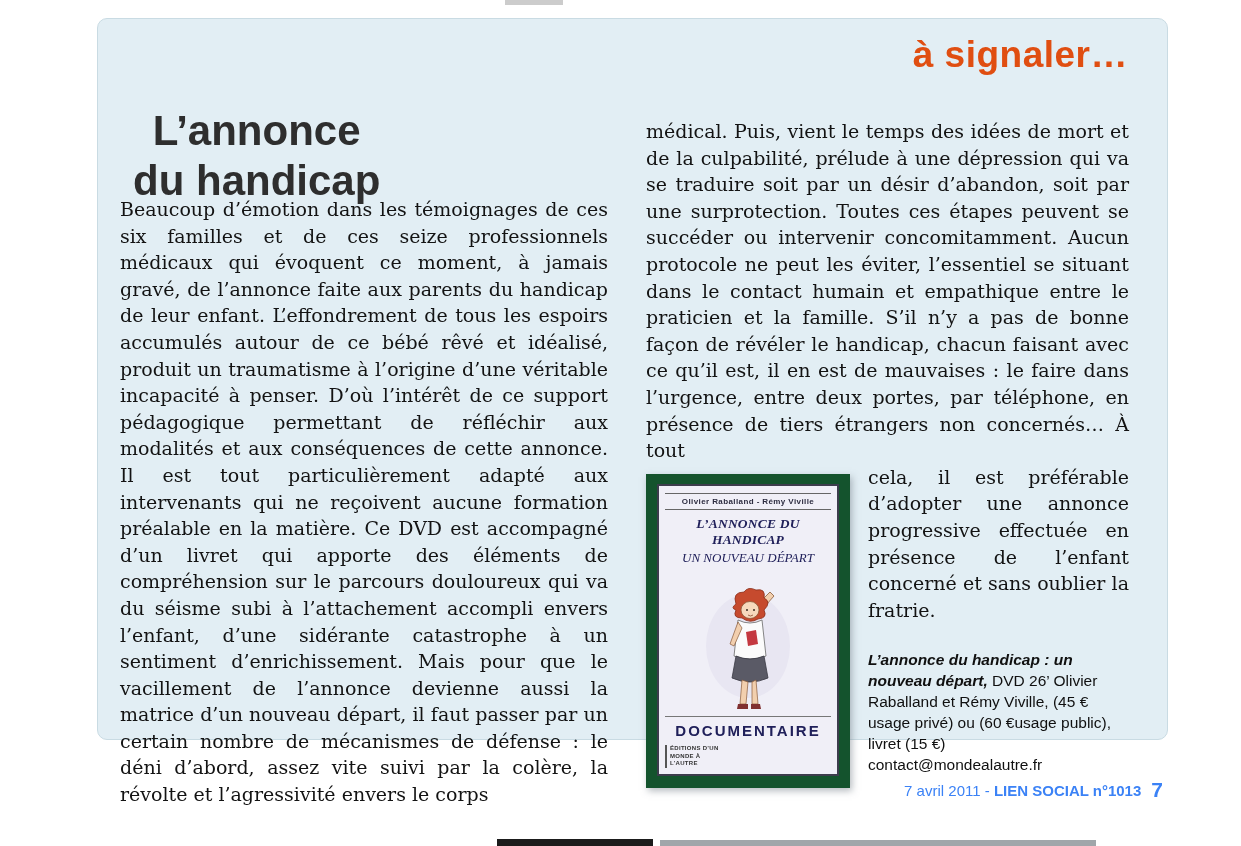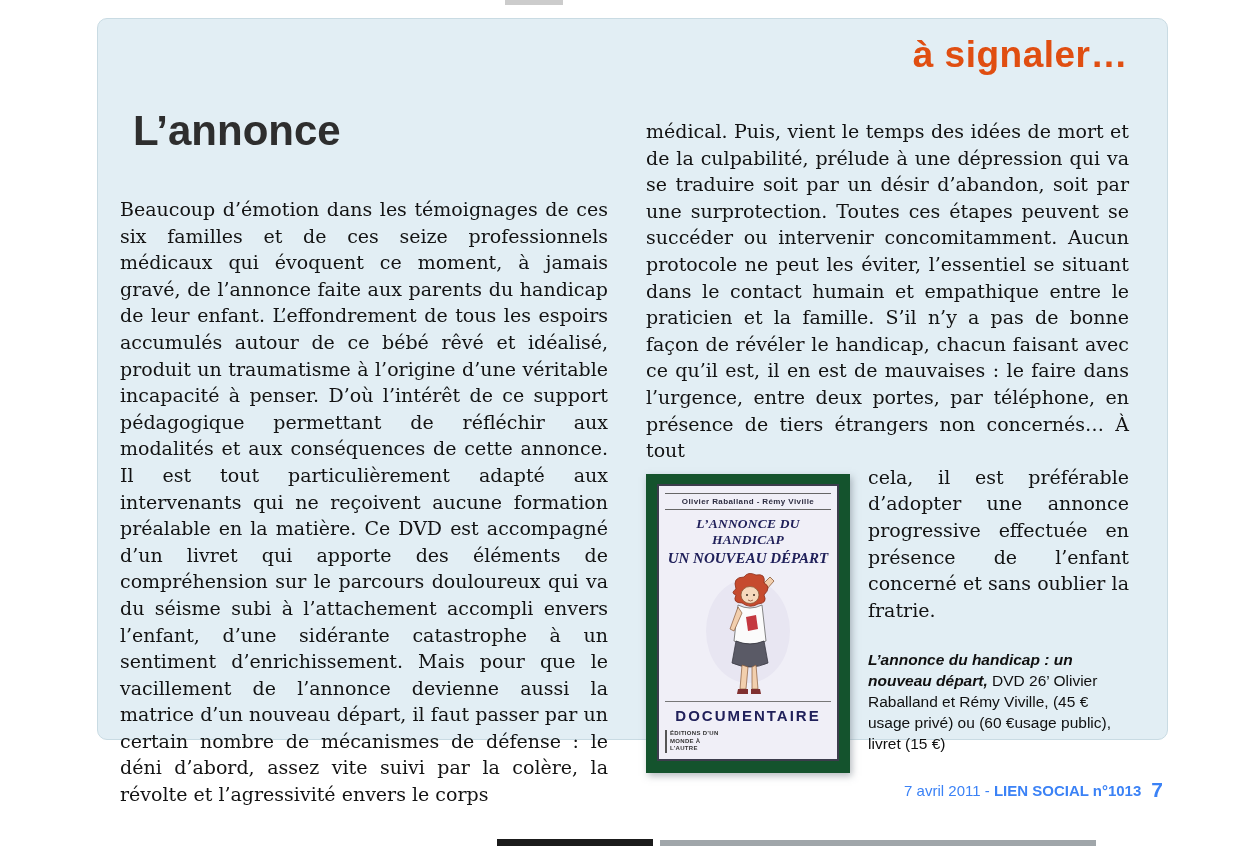--- a/index.html
+++ b/index.html
@@ -87,24 +87,24 @@
     font-weight: 700;
     font-size: 13.5px;
     color: #20205a;
     margin: 6px 0 2px 0;
     letter-spacing: 0.2px;
     font-style: italic;
   }
   .dvd-subtitle {
     font-family: "Liberation Serif", serif;
     font-style: italic;
-    font-weight: 700;
-    font-size: 15px;
+    font-weight: 400;
+    font-size: 13px;
     color: #20205a;
-    margin-bottom: 4px;
+    margin-bottom: 20px;
   }
   .dvd-art { height: 128px; margin: 2px 0; }
   .dvd-genre {
     font-family: "Liberation Sans", sans-serif;
     font-weight: 700;
     font-size: 15px;
     letter-spacing: 2px;
     color: #20205a;
     border-top: 1px solid #777;
     padding-top: 5px;
@@ -162,20 +162,21 @@
 </style>
 </head>
 <body>
 
 <div class="panel"></div>
 
 <div class="flag">à signaler…</div>
 
 <h1 class="article-title">
   <span style="display:block">L’annonce</span>
+  <span style="display:block">du handicap</span>
 </h1>
 
 <div class="col-left">
   <p class="body-text" lang="fr">Beaucoup d’émotion dans les témoignages de ces six familles et de ces seize professionnels médicaux qui évoquent ce moment, à jamais gravé, de l’annonce faite aux parents du handicap de leur enfant. L’effondrement de tous les espoirs accumulés autour de ce bébé rêvé et idéalisé, produit un traumatisme à l’origine d’une véritable incapacité à penser. D’où l’intérêt de ce support pédagogique permettant de réfléchir aux modalités et aux conséquences de cette annonce. Il est tout particulièrement adapté aux intervenants qui ne reçoivent aucune formation préalable en la matière. Ce DVD est accompagné d’un livret qui apporte des éléments de compréhension sur le parcours douloureux qui va du séisme subi à l’attachement accompli envers l’enfant, d’une sidérante catastrophe à un sentiment d’enrichissement. Mais pour que le vacillement de l’annonce devienne aussi la matrice d’un nouveau départ, il faut passer par un certain nombre de mécanismes de défense : le déni d’abord, assez vite suivi par la colère, la révolte et l’agressivité envers le corps</p>
 </div>
 
 <div class="col-right">
   <p class="body-text" lang="fr">médical. Puis, vient le temps des idées de mort et de la culpabilité, prélude à une dépression qui va se traduire soit par un désir d’abandon, soit par une surprotection. Toutes ces étapes peuvent se succéder ou intervenir concomitamment. Aucun protocole ne peut les éviter, l’essentiel se situant dans le contact humain et empathique entre le praticien et la famille. S’il n’y a pas de bonne façon de révéler le handicap, chacun faisant avec ce qu’il est, il en est de mauvaises : le faire dans l’urgence, entre deux portes, par téléphone, en présence de tiers étrangers non concernés… À tout</p>
 
   <div class="dvd-photo">
@@ -216,20 +217,21 @@
       <div class="dvd-pubrow">
         <div class="dvd-publisher">Éditions d’un monde à l’autre</div>
       </div>
     </div>
   </div>
 
   <p class="body-text" lang="fr">cela, il est préférable d’adopter une annonce progressive effectuée en présence de l’enfant concerné et sans oublier la fratrie.</p>
 
   <div class="caption">
     <span class="lead">L’annonce du handicap : un nouveau départ,</span><span> DVD 26’ Olivier Raballand et Rémy Viville, (45 € usage privé) ou (60 €usage public), livret (15 €)</span>
+    <span class="cap-line">contact@mondealautre.fr</span>
   </div>
 
   <div class="clear"></div>
 </div>
 
 <div class="footer">
   <span class="date">7 avril 2011 - </span><span class="journal">LIEN SOCIAL n°1013</span><span class="pagenum">7</span>
 </div>
 
 <div class="artifact top-smudge"></div>

